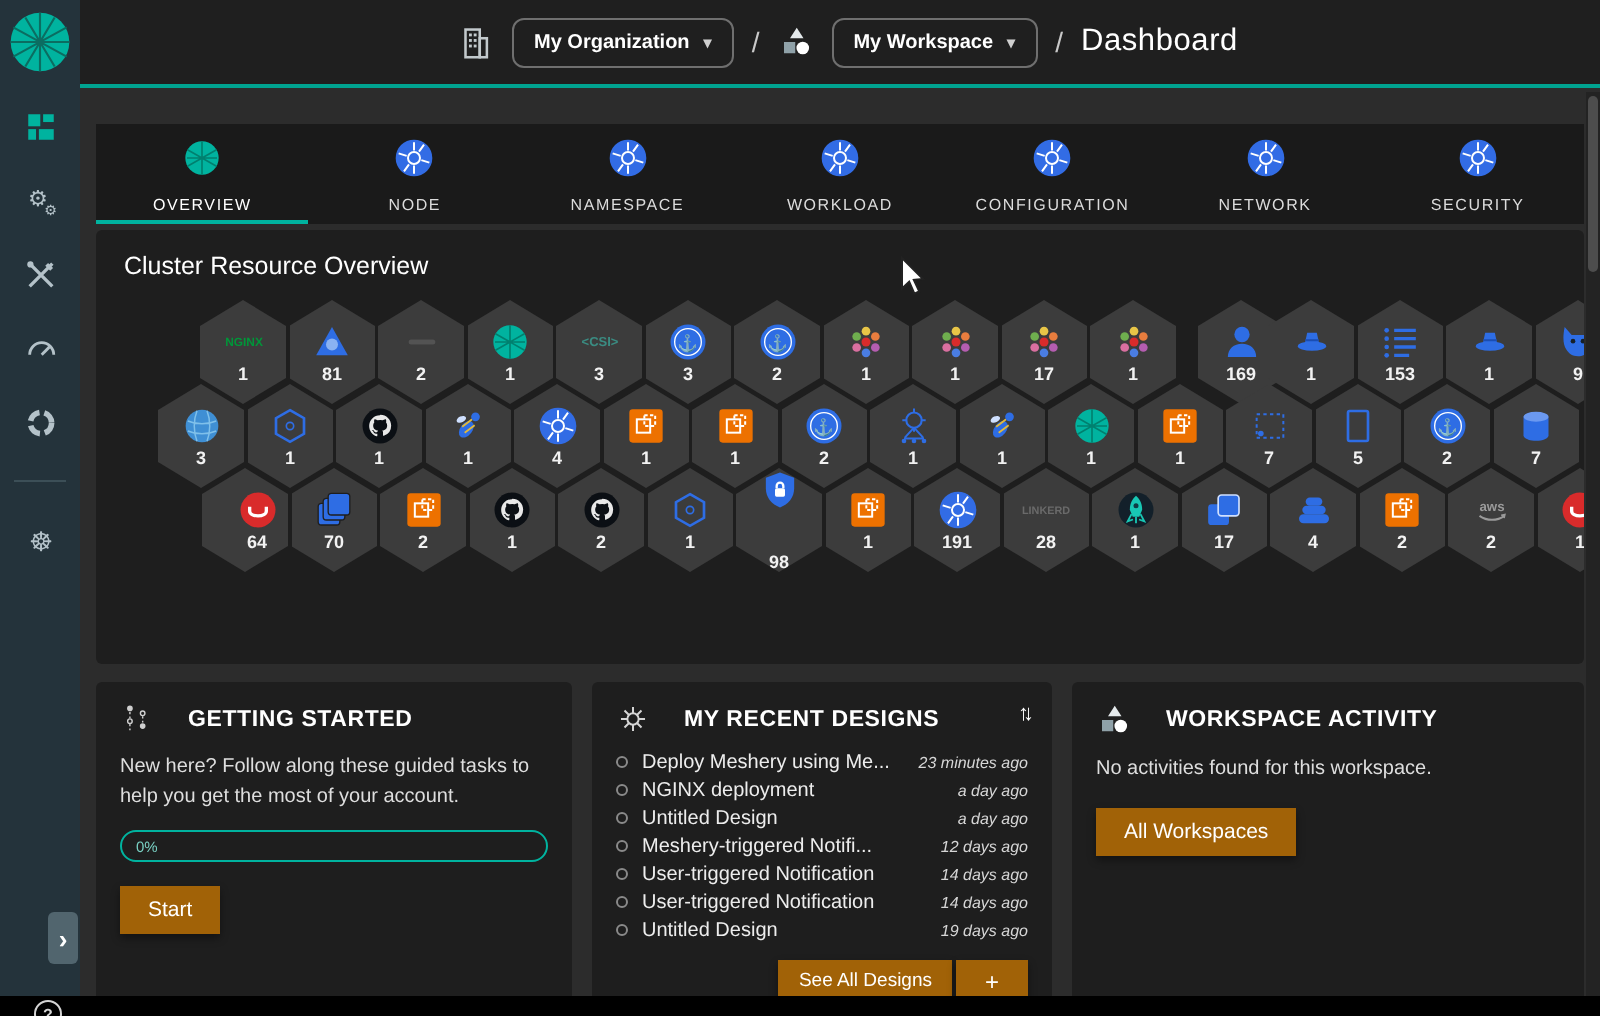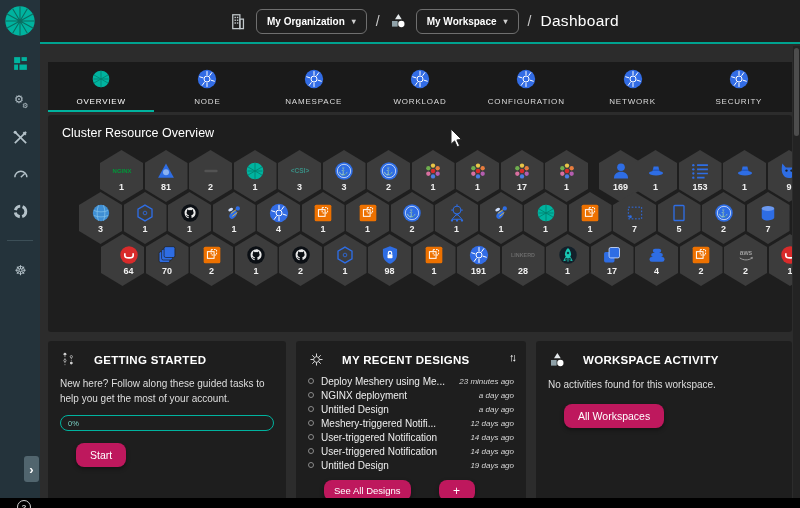--- a/index.html
+++ b/index.html
@@ -52,30 +52,30 @@
   
   #cards { position:absolute; left:48px; top:341px; width:744px; height:197px; display:flex; gap:10px; z-index:1; }
   .card { background:#1e1e1e; border-radius:3px; padding:10px 12px; overflow:hidden; position:relative; }
   #card-start { width:238px; } #card-designs { width:230px; } #card-activity { flex:1; }
   .card-head { display:flex; align-items:center; gap:8px; }
   .card-title { color:#fff; font-size:11.5px; font-weight:bold; letter-spacing:.3px; }
   .card-text { color:#dedede; font-size:10px; line-height:1.5; margin-top:8px; }
   #progress-pill { margin-top:9px; height:16px; border:1px solid #00B39F; border-radius:9px;
                    display:flex; align-items:center; padding-left:7px; }
   #progress-label { color:#79d0c3; font-size:7.5px; }
-  .teal-btn { background:#be185d; color:#fff; border:none; border-radius:8px; font-size:10.5px;
+  .teal-btn { background:#a16207; color:#fff; border:none; border-radius:0; font-size:10.5px;
               padding:6px 14px; margin-top:12px; cursor:pointer; box-shadow:0 2px 4px rgba(0,0,0,.4);
-              font-family:"Liberation Sans", sans-serif;margin-left:16px; }
+              font-family:"Liberation Sans", sans-serif; }
   #sort-icon { position:absolute; right:12px; top:10px; color:#fff; font-size:11px; letter-spacing:-3px; cursor:pointer; }
   #design-list { margin-top:6px; }
   .design-row { display:flex; align-items:center; gap:7px; height:14px; cursor:pointer; }
   .design-bullet { width:6px; height:6px; border:1.5px solid #8a8a8a; border-radius:50%; flex:none; }
   .design-name { color:#ededed; font-size:10px; flex:1; white-space:nowrap; overflow:hidden; }
   .design-time { color:#d6d6d6; font-size:8px; font-style:italic; white-space:nowrap; }
-  #design-btns { display:flex; gap:12px; }
+  #design-btns { display:flex; gap:2px;justify-content:flex-end; }
   #design-btns .teal-btn { margin-top:8px; padding:5px 10px; font-size:9.5px; }
   #add-design-btn { width:36px; font-size:12px !important; line-height:10px; }
 
   
   #scrollbar { position:absolute; right:0; top:46px; bottom:10px; width:7px; background:#232323; z-index:4; }
   #scroll-thumb { position:absolute; top:2px; left:1px; width:5px; height:88px; background:#4d4d4d; border-radius:3px; }
   #footer { position:absolute; left:0; right:0; bottom:0; height:10px; background:#000; z-index:10; }
   #cursor { position:absolute; left:450px; top:128px; z-index:50; pointer-events:none; }
 </style>
 </head>
@@ -604,21 +604,21 @@
       </div>
       <div class="hex" style="left: 275.5px; top: 119px;">
         <div class="hex-icon">
           <svg width="20" height="20" viewBox="0 0 24 24">
             <path d="M12 2.5l8.4 4.8v9.4L12 21.5l-8.4-4.8V7.3z" fill="none" stroke="#2e6de4" stroke-width="1.6"></path>
             <circle cx="12" cy="12" r="2.2" fill="none" stroke="#2e6de4" stroke-width="1"></circle>
           </svg>
         </div>
         <div class="hex-count">1</div>
       </div>
-      <div class="hex" style="left: 320px; top: 119px;">
+      <div class="hex" style="left: 320px; top: 119px; justify-content: space-between;">
         <div class="hex-icon">
           <svg width="20" height="20" viewBox="0 0 24 24">
             <path d="M12 1.5l8.5 3.2v6.3c0 5.6-3.5 9.6-8.5 11.5-5-1.9-8.5-5.9-8.5-11.5V4.7z" fill="#2e6de4"></path>
             <rect x="9" y="11" width="6" height="5" rx="1" fill="#fff"></rect>
             <path d="M10 11V9.6a2 2 0 014 0V11" stroke="#fff" stroke-width="1.4" fill="none"></path>
           </svg>
         </div>
         <div class="hex-count">98</div>
       </div>
       <div class="hex" style="left: 364.5px; top: 119px;">

